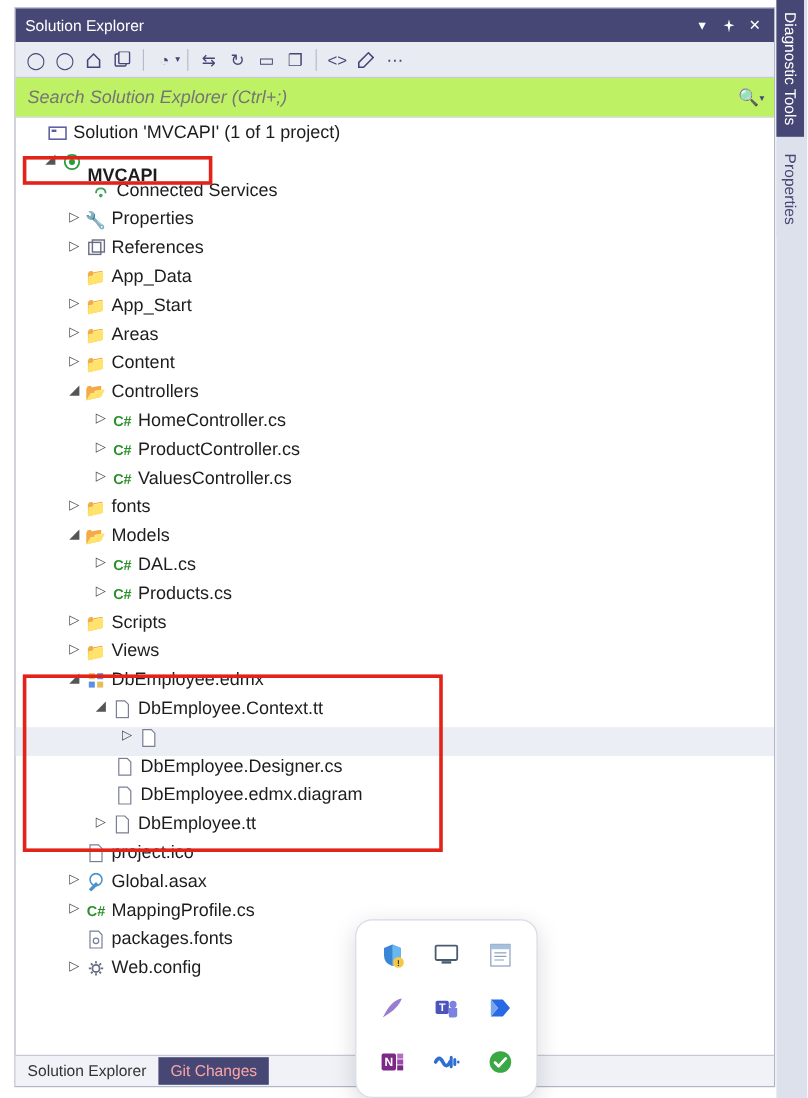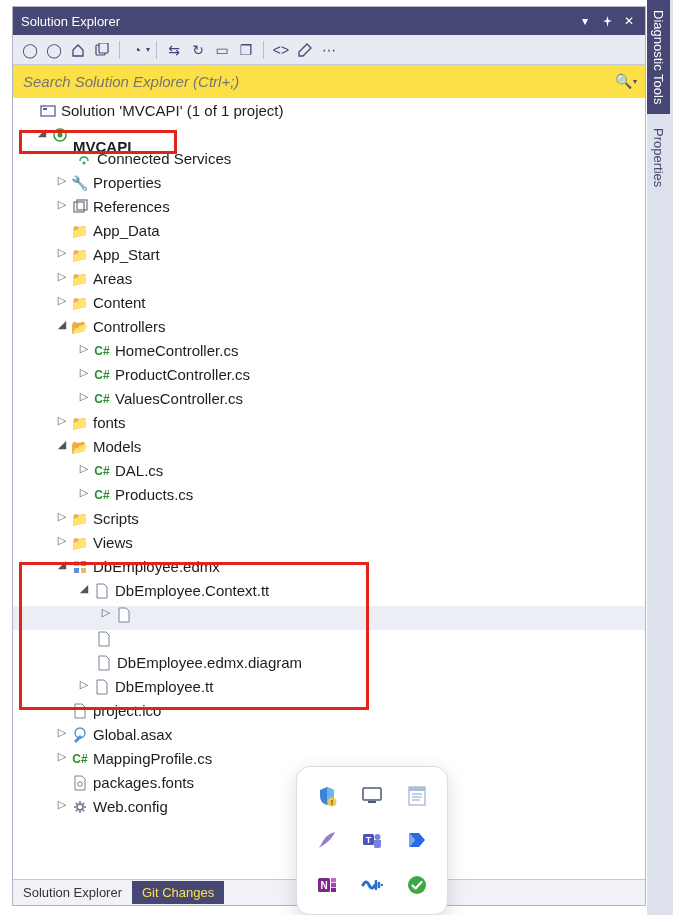--- a/index.html
+++ b/index.html
@@ -11,40 +11,40 @@
   .sidetab2 { background:#dde1ec; color:#464775; writing-mode: vertical-rl; font-size:13px; padding:10px 4px; }
   
   .panel { position:absolute; left:12px; top:6px; width:634px; height:900px; background:#fff; border:1px solid #b1b6c7; }
   .titlebar { height:28px; background:#464775; color:#fff; display:flex; align-items:center; padding:0 8px; font-size:13px; }
   .titlebar .spacer { flex:1; }
   .titleicon { width:16px; height:16px; margin-left:6px; display:flex; align-items:center; justify-content:center; color:#fff; font-size:12px; }
   .toolbar { height:30px; background:#e9ebf3; border-bottom:1px solid #c6c9d9; display:flex; align-items:center; padding:0 6px; gap:2px; }
   .tbtn { width:22px; height:22px; display:flex; align-items:center; justify-content:center; color:#464775; font-size:14px; border-radius:2px; }
   .tsep { width:1px; height:18px; background:#b7bacb; margin:0 4px; }
   .dd { font-size:8px; margin-left:-4px; color:#464775; }
-  .searchbar { height:30px; display:flex; align-items:center; padding:16px 8px; border-bottom:1px solid #d6d8e4; background:#fde047; }
+  .searchbar { height:30px; display:flex; align-items:center; padding:16px 8px; border-bottom:1px solid #d6d8e4; background:#bef264; }
   .searchbar input { flex:1; border:0; outline:0; font-size:15px; font-style:italic; color:#7b7e8f; background:transparent; }
   .searchbar .mag { color:#464775; font-size:14px; padding:0 4px; }
   
   .tree { position:relative; padding:4px 0; font-size:15px; color:#1d1d1d; user-select:none; }
   .node { position:relative; height:24px; display:flex; align-items:flex-start; white-space:nowrap; }
   .exp { width:14px; text-align:center; color:#555; font-size:11px; cursor:pointer; }
   .exp.blank { visibility:hidden; }
   .icon { width:18px; height:18px; margin:0 4px 0 2px; display:flex; align-items:center; justify-content:center; font-size:14px; }
   .bold { font-weight:700;margin-top:12px; }
   .folder { color:#d6b46a; }
   .cs::before { content:"C#"; font-weight:700; color:#2a8f2a; font-size:12px; }
   .selrow { background:#eceef6; }
   
   .hl1 { position:absolute; left:6px; top:123px; width:158px; height:24px; border:3px solid #e2231a; pointer-events:none; }
   .hl2 { position:absolute; left:6px; top:555px; width:350px; height:148px; border:3px solid #e2231a; pointer-events:none; }
   
   .bottomtabs { position:absolute; left:0; bottom:0; width:100%; height:26px; display:flex; align-items:center; background:#f1f2f8; border-top:1px solid #c6c9d9; }
   .btab { padding:4px 10px; font-size:13px; color:#333; }
-  .btab.active { background:#464775; color:#fde047; }
+  .btab.active { background:#464775; color:#fca5a5; }
   
   .tray { position:absolute; left:296px; top:766px; width:152px; height:149px; background:#fff; border:1px solid #d9dce6; border-radius:14px; box-shadow:0 6px 20px rgba(0,0,0,0.15); display:grid; grid-template-columns:repeat(3,1fr); grid-template-rows:repeat(3,1fr); padding:10px; gap:6px; }
   .ticon { display:flex; align-items:center; justify-content:center; font-size:22px; }
 </style>
 </head>
 <body>
 
 <div class="app">
   <div class="sidetabs">
     <div class="sidetab">Diagnostic Tools</div>
@@ -246,20 +246,21 @@
               <path d="M2 1 L9 1 L12 4 L12 15 L2 15 Z" fill="#fff" stroke="#7a7e94"></path>
             </svg>
           </span>
         </div>
       <div class="node" style="padding-left:80px">
           <span class="icon">
             <svg width="14" height="16" viewBox="0 0 14 16">
               <path d="M2 1 L9 1 L12 4 L12 15 L2 15 Z" fill="#fff" stroke="#7a7e94"></path>
             </svg>
           </span>
+          <span>DbEmployee.Designer.cs</span>
         </div>
       <div class="node" style="padding-left:80px">
           <span class="icon">
             <svg width="14" height="16" viewBox="0 0 14 16">
               <path d="M2 1 L9 1 L12 4 L12 15 L2 15 Z" fill="#fff" stroke="#7a7e94"></path>
             </svg>
           </span>
           <span>DbEmployee.edmx.diagram</span>
         </div>
       <div class="node" style="padding-left:64px">

